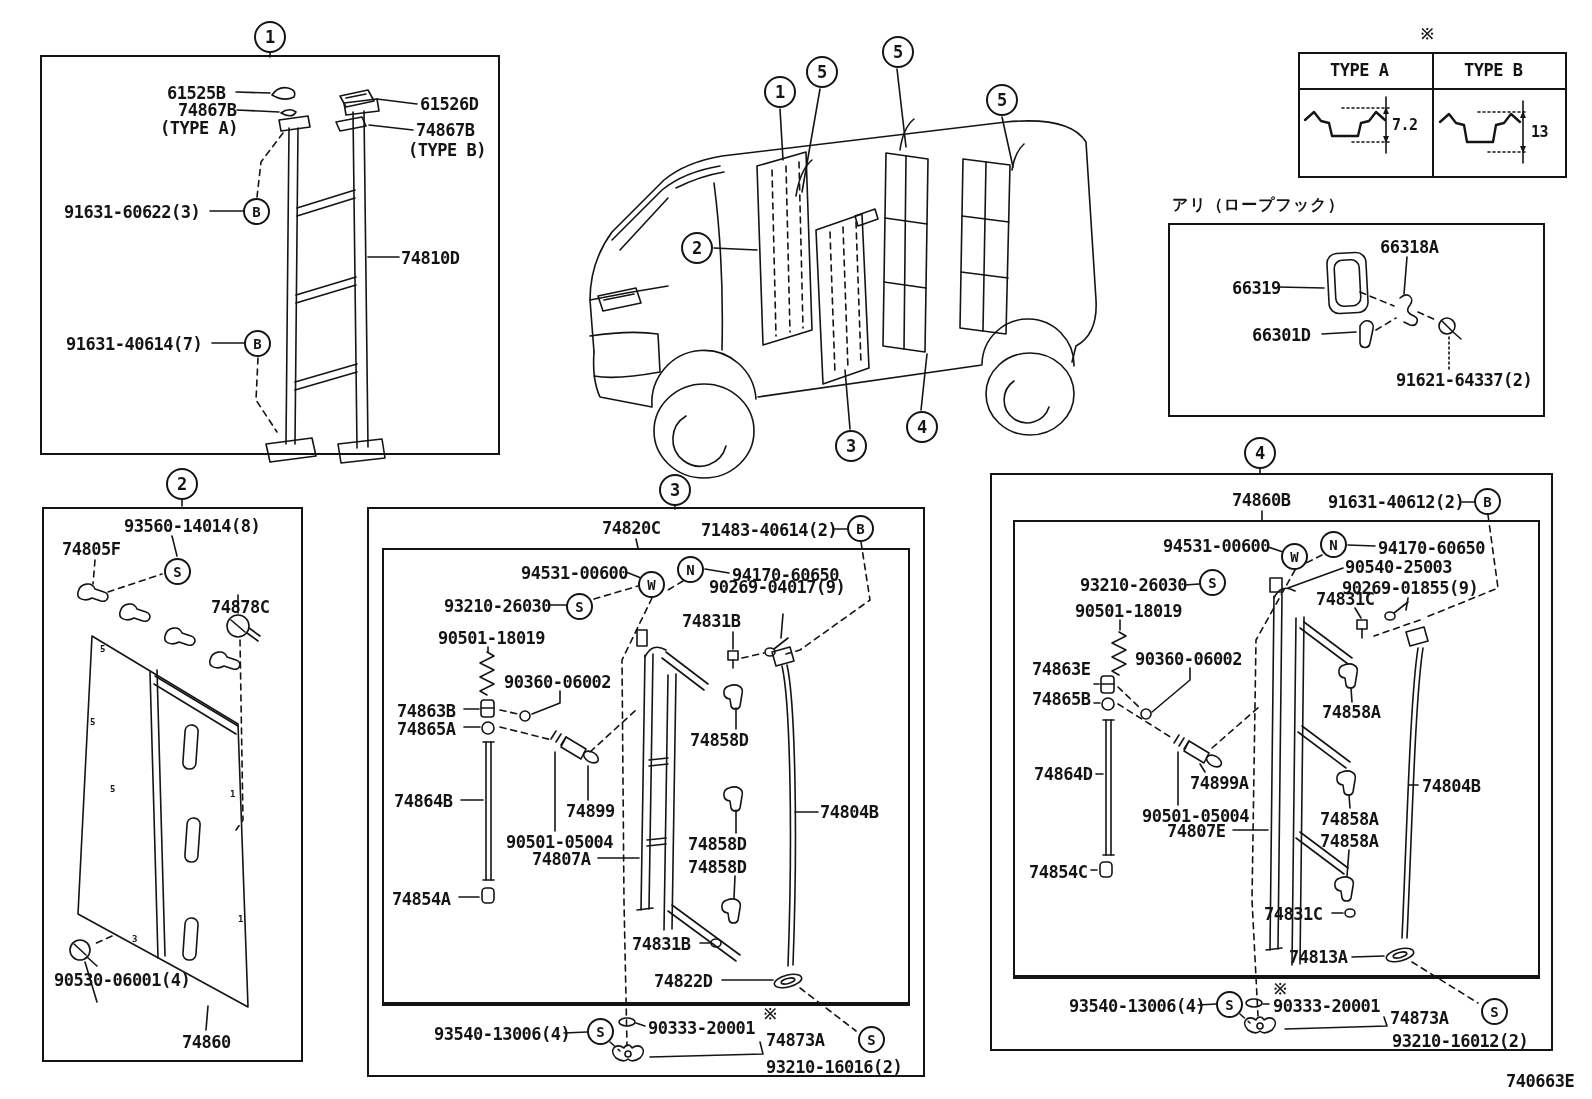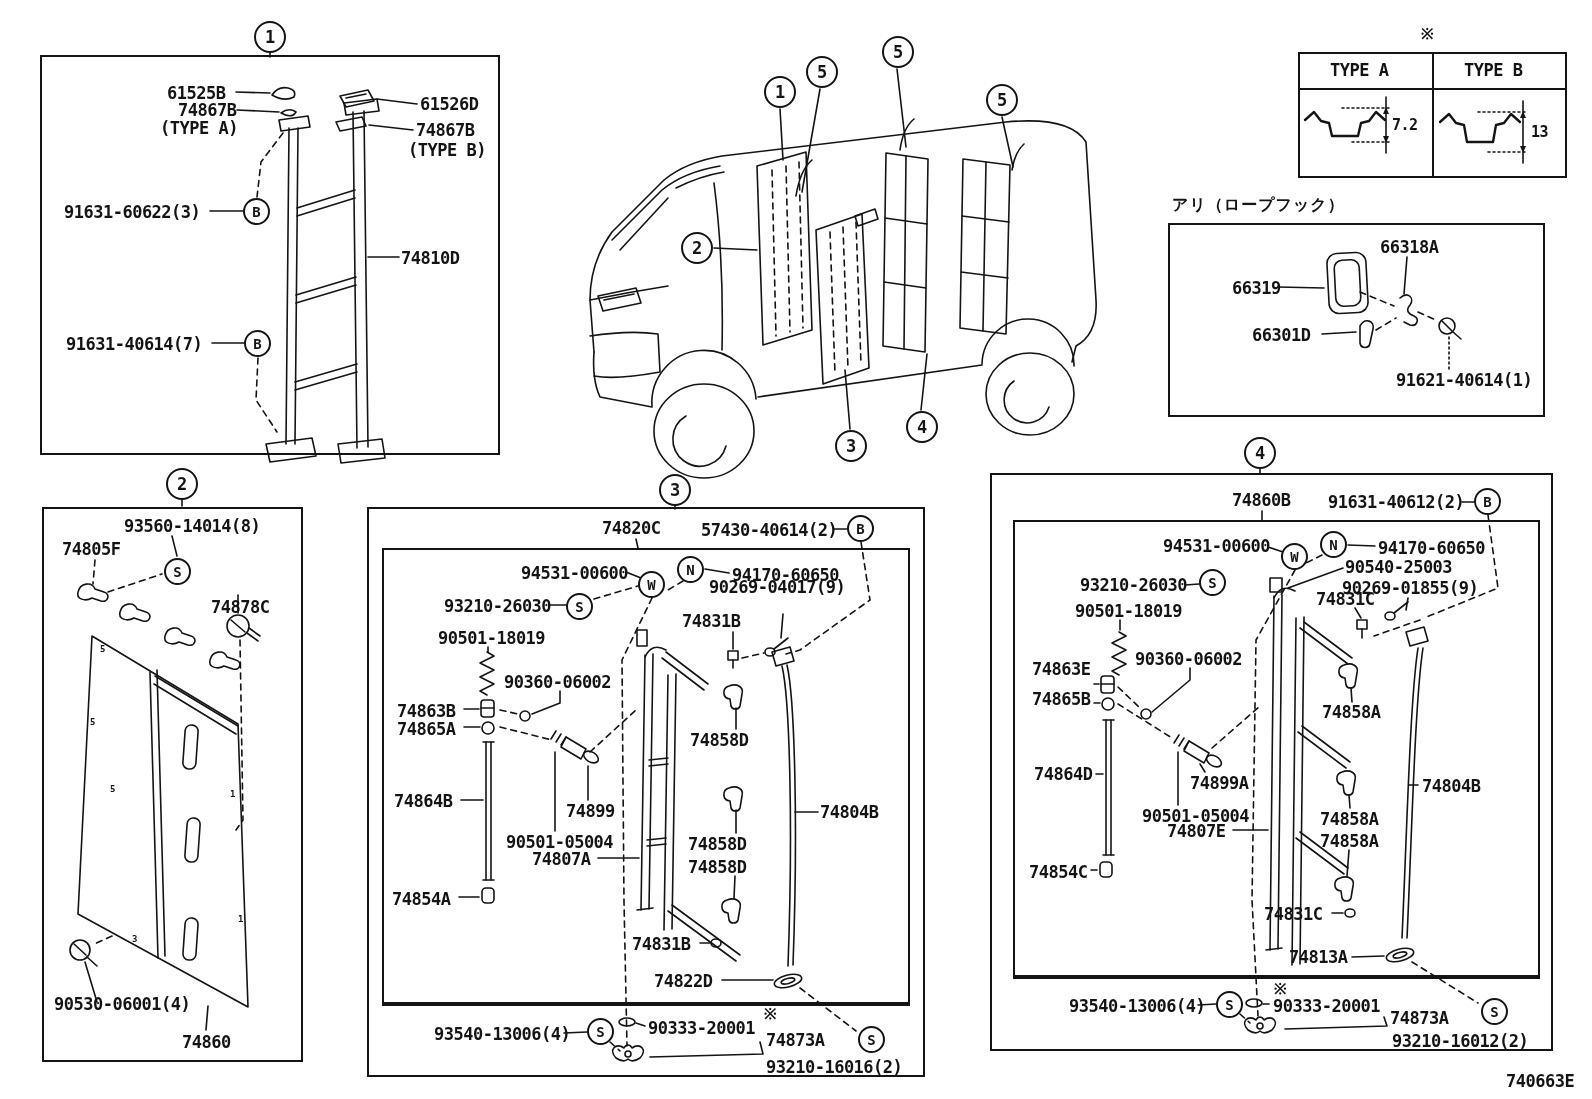--- a/index.html
+++ b/index.html
@@ -417,37 +417,37 @@
   <span class="lbl" style="left:64px;top:203px">91631-60622(3)</span>
   <span class="circ let" style="left:243px;top:198px">B</span>
   <span class="lbl" style="left:401px;top:249px">74810D</span>
   <span class="lbl" style="left:66px;top:335px">91631-40614(7)</span>
   <span class="circ let" style="left:244px;top:330px">B</span>
 
   <span class="lbl" style="left:124px;top:517px">93560-14014(8)</span>
   <span class="lbl" style="left:62px;top:540px">74805F</span>
   <span class="circ let" style="left:164px;top:558px">S</span>
   <span class="lbl" style="left:211px;top:598px">74878C</span>
-  <span class="lbl" style="left:54px;top:995px">90530-06001(4)</span>
+  <span class="lbl" style="left:54px;top:971px">90530-06001(4)</span>
   <span class="lbl" style="left:182px;top:1033px">74860</span>
   <span class="lbl tiny" style="left:100px;top:645px">5</span>
   <span class="lbl tiny" style="left:90px;top:718px">5</span>
   <span class="lbl tiny" style="left:110px;top:785px">5</span>
   <span class="lbl tiny" style="left:230px;top:790px">1</span>
   <span class="lbl tiny" style="left:132px;top:935px">3</span>
   <span class="lbl tiny" style="left:238px;top:915px">1</span>
 
   <span class="lbl jp" style="left:1172px;top:196px">アリ（ロープフック）</span>
   <span class="lbl" style="left:1380px;top:238px">66318A</span>
   <span class="lbl" style="left:1232px;top:279px">66319</span>
   <span class="lbl" style="left:1252px;top:326px">66301D</span>
-  <span class="lbl" style="left:1396px;top:371px">91621-40614(1)</span>
+  <span class="lbl" style="left:1396px;top:371px">91621-64337(2)</span>
 
   <span class="lbl" style="left:602px;top:519px">74820C</span>
-  <span class="lbl" style="left:701px;top:521px">57430-40614(2)</span>
+  <span class="lbl" style="left:701px;top:521px">71483-40614(2)</span>
   <span class="circ let" style="left:847px;top:515px">B</span>
   <span class="lbl" style="left:521px;top:564px">94531-00600</span>
   <span class="circ let" style="left:638px;top:571px">W</span>
   <span class="circ let" style="left:677px;top:556px">N</span>
   <span class="lbl" style="left:732px;top:566px">94170-60650</span>
   <span class="lbl" style="left:444px;top:597px">93210-26030</span>
   <span class="circ let" style="left:566px;top:593px">S</span>
   <span class="lbl" style="left:709px;top:578px">90269-04017(9)</span>
   <span class="lbl" style="left:682px;top:612px">74831B</span>
   <span class="lbl" style="left:438px;top:629px">90501-18019</span>

